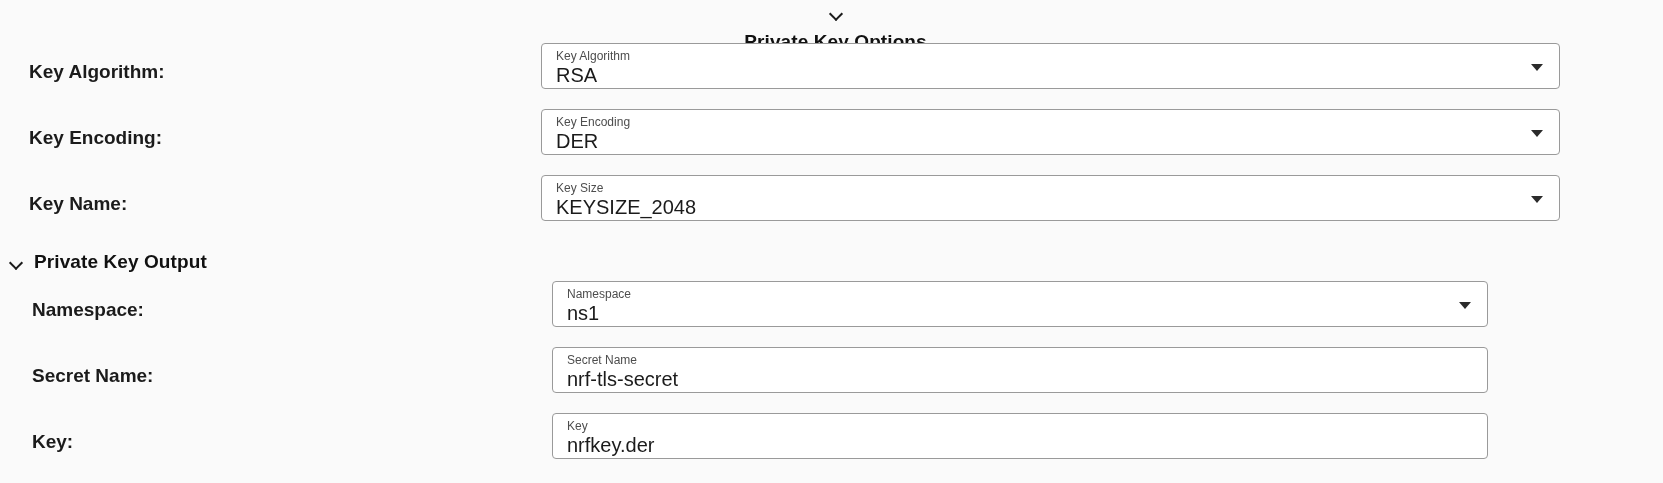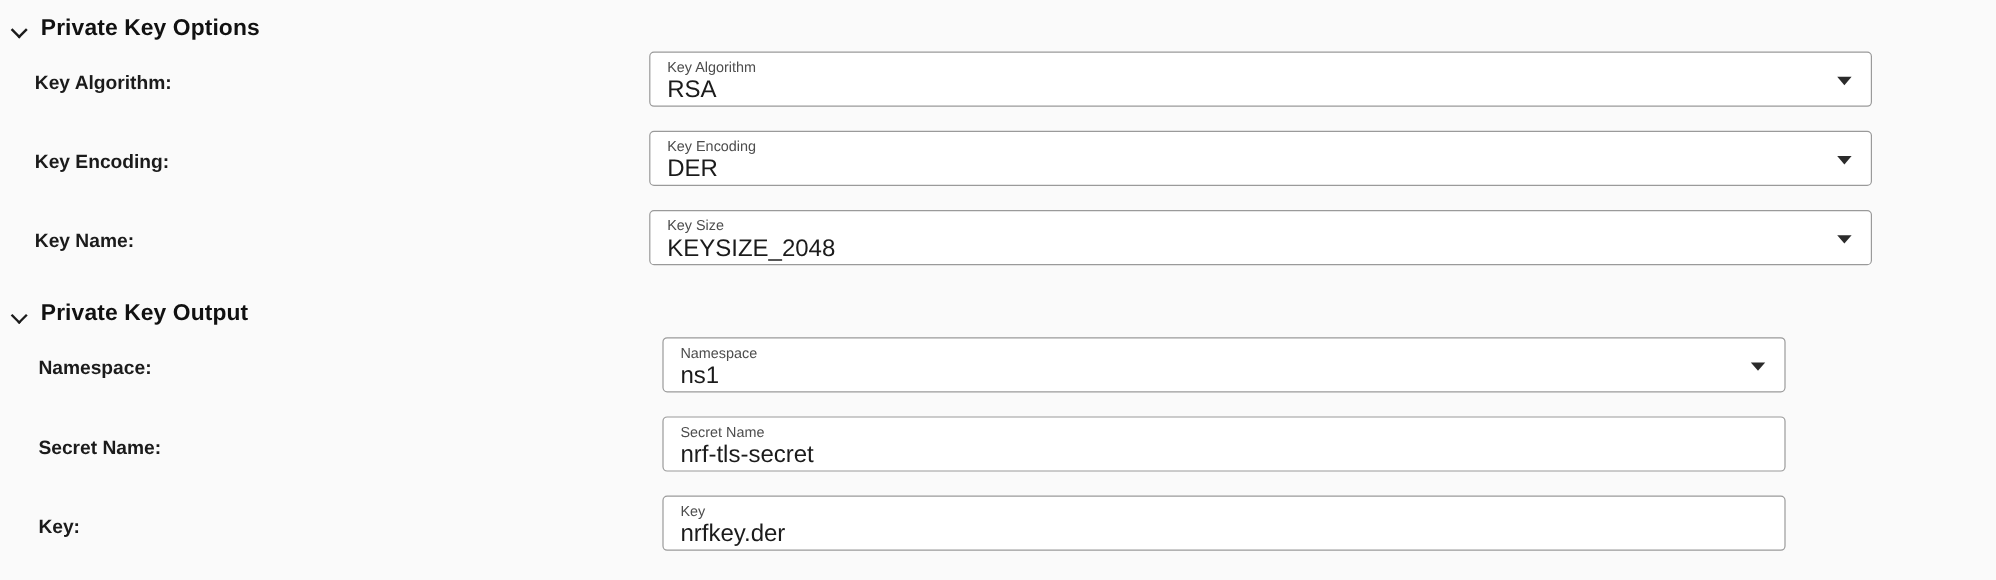--- a/index.html
+++ b/index.html
@@ -55,21 +55,21 @@
     color: #111;
   }
 
   
   .row {
     display: flex;
     align-items: flex-start;
     height: 56px;
   }
   .row-label {
-    font-size: 16px;
+    font-size: 19px;
     font-weight: bold;
     color: #1b1b1b;
     padding-top: 18px;
     box-sizing: border-box;
   }
 
   .field-wrap {
     position: relative;
     box-sizing: border-box;
     height: 46px;
@@ -98,21 +98,21 @@
     right: 16px;
     top: 20px;
     width: 0;
     height: 0;
     border-left: 6px solid transparent;
     border-right: 6px solid transparent;
     border-top: 7px solid #2b2b2b;
   }
 
   
-  #group-options .section-header { margin-top: 5px; }
+  #group-options .section-header { margin-top: 5px; flex-direction: column; }
   #group-options .row-label { width: 541px; padding-left: 29px; }
   #group-options .field-wrap { width: 1019px; text-align: right; }
   #group-options .row:nth-of-type(1) { margin-top: 6px; }
   #group-options .row { margin-bottom: 10px; }
 
   
   #group-output .section-header { margin-top: 12px; }
   #group-output .row-label { width: 552px; padding-left: 32px; }
   #group-output .field-wrap { width: 936px; }
   #group-output .row:nth-of-type(1) { margin-top: 7px; }

